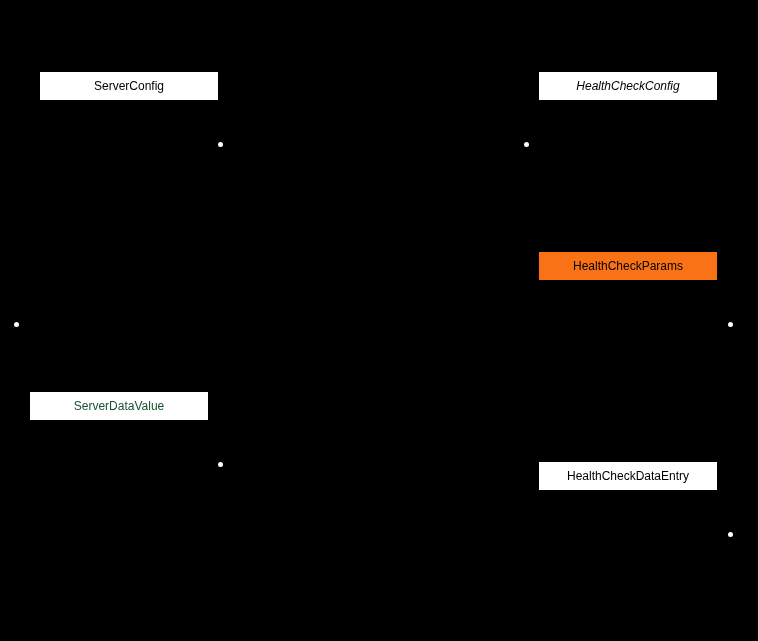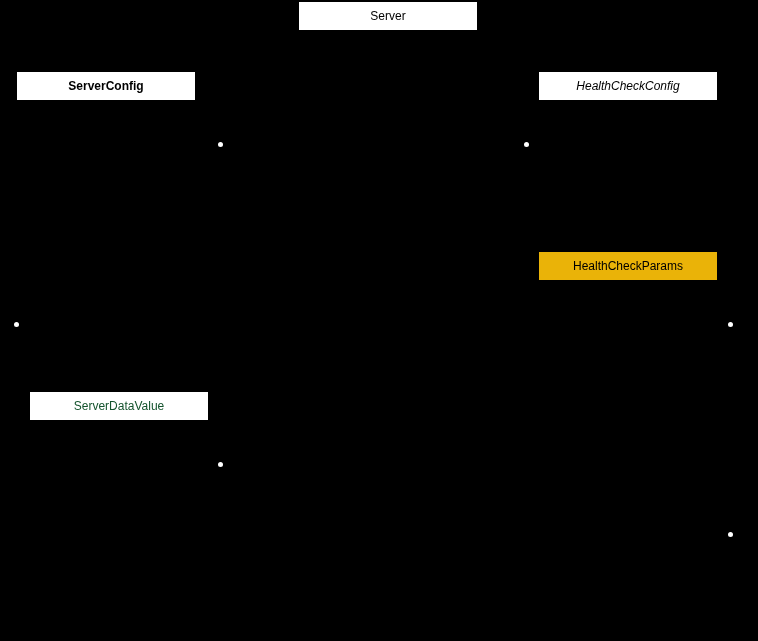--- a/index.html
+++ b/index.html
@@ -38,24 +38,24 @@
     width: 5px;
     height: 5px;
     border-radius: 50%;
     background: #ffffff;
   }
 </style>
 </head>
 <body>
 
 <div id="canvas" style="background: rgb(0, 0, 0);">
-    <div class="node" style="left: 298px; top: 1px; width: 180px; height: 30px; background: rgb(255, 255, 255); color: rgb(0, 0, 0);">Server</div>
-    <div class="node" style="left: 16px; top: 71px; width: 180px; height: 30px; background: rgb(255, 255, 255); color: rgb(0, 0, 0); font-weight: bold;">ServerConfig</div>
+    <div class="node" style="left: 39px; top: 71px; width: 180px; height: 30px; background: rgb(255, 255, 255); color: rgb(0, 0, 0);">ServerConfig</div>
     <div class="node" style="left: 538px; top: 71px; width: 180px; height: 30px; background: rgb(255, 255, 255); color: rgb(0, 0, 0); font-style: italic;">HealthCheckConfig</div>
-    <div class="node" style="left: 538px; top: 251px; width: 180px; height: 30px; background: #eab308; color: rgb(0, 0, 0);">HealthCheckParams</div>
+    <div class="node" style="left: 538px; top: 251px; width: 180px; height: 30px; background: #f97316; color: rgb(0, 0, 0);">HealthCheckParams</div>
     <div class="node" style="left: 29px; top: 391px; width: 180px; height: 30px; background: rgb(255, 255, 255); color: #14532d;">ServerDataValue</div>
+    <div class="node" style="left: 538px; top: 461px; width: 180px; height: 30px; background: rgb(255, 255, 255); color: rgb(0, 0, 0);">HealthCheckDataEntry</div>
     <div class="dot" style="left: 218px; top: 142px; background: rgb(255, 255, 255);"></div>
     <div class="dot" style="left: 524px; top: 142px; background: rgb(255, 255, 255);"></div>
     <div class="dot" style="left: 14px; top: 322px; background: rgb(255, 255, 255);"></div>
     <div class="dot" style="left: 728px; top: 322px; background: rgb(255, 255, 255);"></div>
     <div class="dot" style="left: 218px; top: 462px; background: rgb(255, 255, 255);"></div>
     <div class="dot" style="left: 728px; top: 532px; background: rgb(255, 255, 255);"></div>
   </div>
 
 </body></html>

